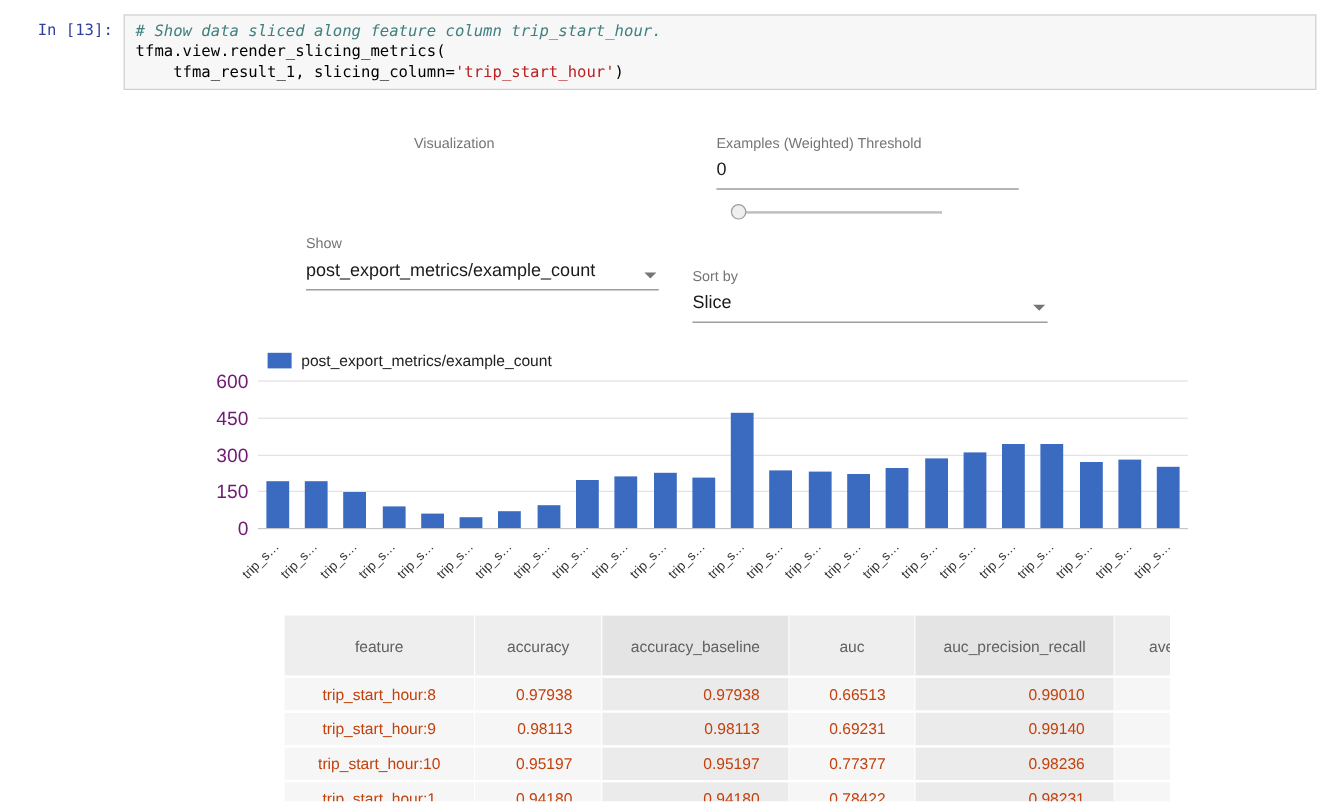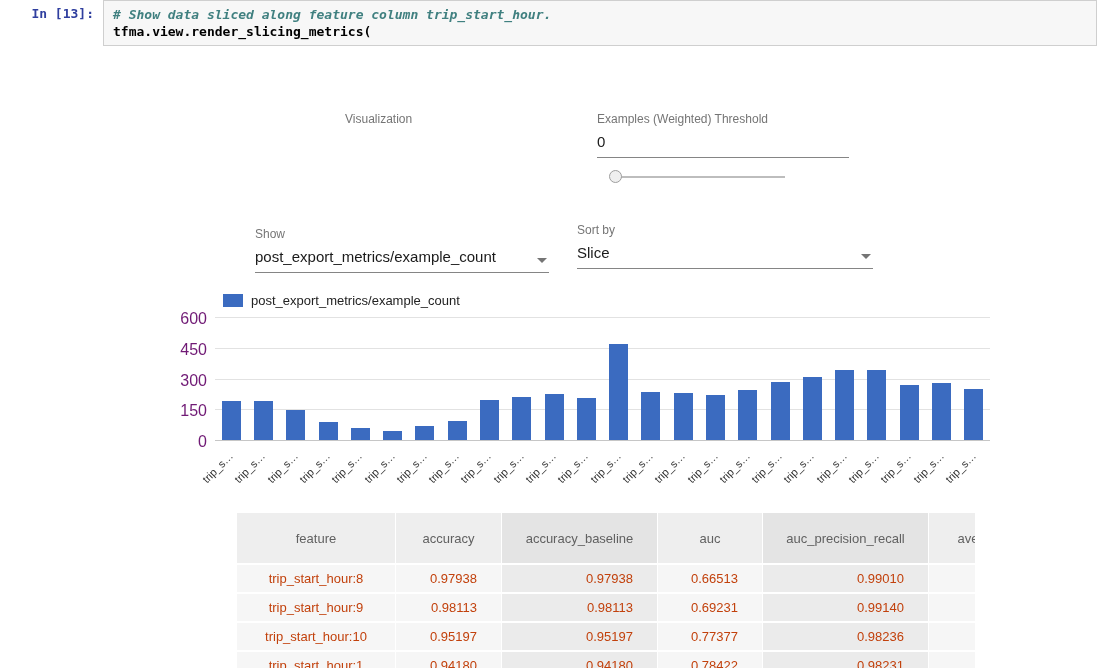--- a/index.html
+++ b/index.html
@@ -1,21 +1,21 @@
 <!DOCTYPE html>
 <html><head>
 <meta charset="utf-8">
 <style>
   html,body{margin:0;padding:0;}
   body{
     width:1111px;height:668px;position:relative;overflow:hidden;
     background:#ffffff;font-family:"Liberation Sans",sans-serif;
   }
   
-  .cell-row{position:absolute;top:0;left:0;right:0;display:flex;font-weight:bold;}
+  .cell-row{position:absolute;top:12px;left:0;right:0;display:flex;}
   .prompt{
     width:103px;box-sizing:border-box;text-align:right;padding:6px 9px 0 0;
     font-family:"DejaVu Sans Mono",monospace;font-size:13px;color:#303F9F;white-space:nowrap;
   }
   .code-cell{
     flex:1;margin-right:14px;background:#f7f7f7;border:1px solid #cfcfcf;
     padding:5px 9px;box-sizing:border-box;
   }
   .code-cell pre{
     margin:0;font-family:"DejaVu Sans Mono",monospace;font-size:13px;line-height:17px;color:#000;
@@ -34,21 +34,21 @@
     position:absolute;right:2px;bottom:9px;width:0;height:0;
     border-left:5px solid transparent;border-right:5px solid transparent;border-top:5px solid #757575;
   }
   .threshold-input{
     display:block;width:100%;box-sizing:border-box;background:transparent;border:none;outline:none;
     font-family:"Liberation Sans",sans-serif;font-size:15px;color:#1a1a1a;
     padding:2px 0 7px 0;border-bottom:1px solid #858585;
   }
   #viz-control{left:345px;top:112px;width:222px;}
   #threshold-control{left:597px;top:112px;width:252px;}
-  #show-control{left:255px;top:227px;width:294px;}
+  #show-control{left:255px;top:196px;width:294px;}
   #sort-control{left:577px;top:209px;width:296px;margin-top:14px;}
   
   #threshold-slider{position:absolute;left:609px;top:169px;width:176px;height:16px;}
   #threshold-slider .track{position:absolute;left:6px;right:0;top:7px;height:2px;background:#bdbdbd;}
   #threshold-slider .thumb{
     position:absolute;left:0;top:1px;width:13px;height:13px;border-radius:50%;
     background:#efefef;border:1px solid #9e9e9e;box-sizing:border-box;
   }
   
   .legend{position:absolute;left:223px;top:293px;display:flex;align-items:center;}
@@ -80,21 +80,21 @@
   #metrics-table td.feature{text-align:center;}
   #metrics-table td.num{text-align:right;padding-right:24px;}
   #metrics-table td.num.last{padding-right:30px;}
 </style>
 </head>
 <body>
 
 <div class="cell-row">
   <div class="prompt">In [13]:</div>
   <div class="code-cell">
-    <pre><span class="code-line"><span class="tok-comment"># Show data sliced along feature column trip_start_hour.</span></span><span class="code-line"><span>tfma.view.render_slicing_metrics(</span></span></pre>
+    <pre><span class="code-line"><span class="tok-comment"># Show data sliced along feature column trip_start_hour.</span></span><span class="code-line"><span>tfma.view.render_slicing_metrics(</span></span><span class="code-line"><span>    tfma_result_1, slicing_column=</span><span class="tok-string">'trip_start_hour'</span><span>)</span></span></pre>
   </div>
 </div>
 
 <div class="control" id="viz-control">
   <div class="ctl-label">Visualization</div>
 </div>
 
 <div class="control" id="threshold-control">
   <div class="ctl-label">Examples (Weighted) Threshold</div>
   <input class="threshold-input" value="0" style="">

